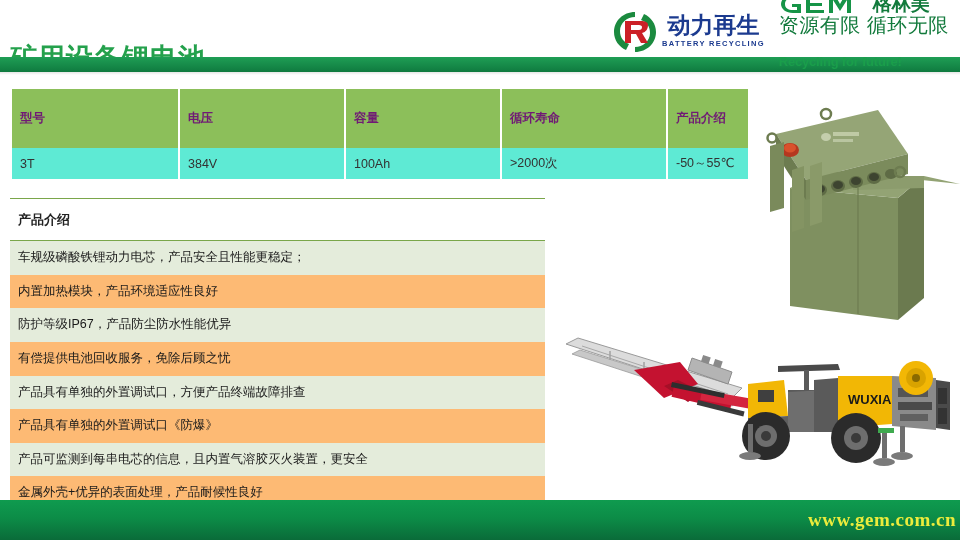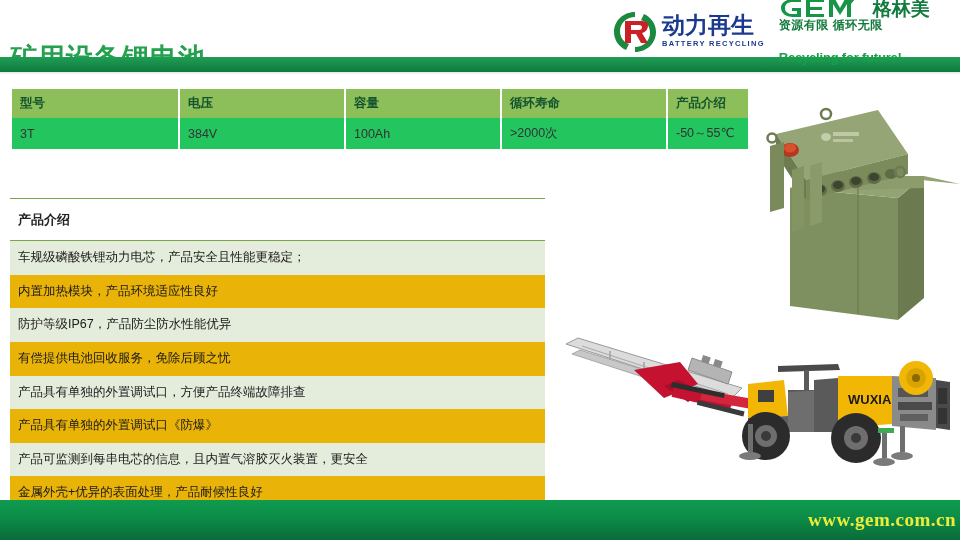--- a/index.html
+++ b/index.html
@@ -58,21 +58,21 @@
     gap: 14px;
   }
   .logo-dongli {
     display: flex;
     align-items: center;
     gap: 4px;
   }
   .logo-dongli-text {
     display: flex;
     flex-direction: column;
-    align-items: flex-start;
+    align-items: center;
     line-height: 1;
   }
   .dl-cn {
     font-size: 23px;
     font-weight: 700;
     color: #1b3a8f;
     letter-spacing: 0px;
     white-space: nowrap;
   }
   .dl-en {
@@ -98,22 +98,22 @@
     align-items: flex-end;
     gap: 16px;
   }
   .gem-cn-big {
     font-size: 19px;
     font-weight: 700;
     color: #127a3c;
     white-space: nowrap;
   }
   .gem-slogan {
-    font-size: 12px;
-    font-weight: 700;
+    font-size: 20px;
+    font-weight: 400;
     color: #127a3c;
     white-space: nowrap;
     letter-spacing: 0.5px;
   }
   .gem-en {
     font-size: 13px;
     font-weight: 700;
     color: #1a9e4b;
     white-space: nowrap;
     letter-spacing: -0.2px;
@@ -124,30 +124,30 @@
   #spec-table {
     position: absolute;
     left: 10px; top: 89px;
     width: 740px;
     border-collapse: separate;
     border-spacing: 2px 0;
     table-layout: fixed;
   }
   #spec-table th {
     background: #8cbf5a;
-    color: #14532d;
+    color: #701a75;
     font-size: 12.5px;
     font-weight: 700;
     text-align: left;
-    padding: 6px 8px;
+    padding: 21px 8px;
     height: 16px;
     vertical-align: middle;
   }
   #spec-table td {
-    background: #22c55e;
+    background: #5eead4;
     color: #333333;
     font-size: 12.5px;
     font-weight: 400;
     text-align: left;
     padding: 7px 8px;
     height: 16px;
     vertical-align: middle;
   }
 
   
@@ -170,21 +170,21 @@
     background: #ffffff;
   }
   .intro-row {
     font-size: 12.5px;
     color: #1a1a1a;
     padding: 9px 8px 9px 8px;
     line-height: 1.25;
     white-space: nowrap;
   }
   .intro-row.shaded { background: #e4ecdb; }
-  .intro-row.plain  { background: #eab308; }
+  .intro-row.plain  { background: #fdba74; }
 
   
   #footer-bar {
     position: absolute;
     left: 0; top: 500px;
     width: 960px; height: 40px;
     background: linear-gradient(to bottom, #0f9b4f 0%, #0c8c47 45%, #0a6b39 100%);
   }
   #footer-url {
     position: absolute;

